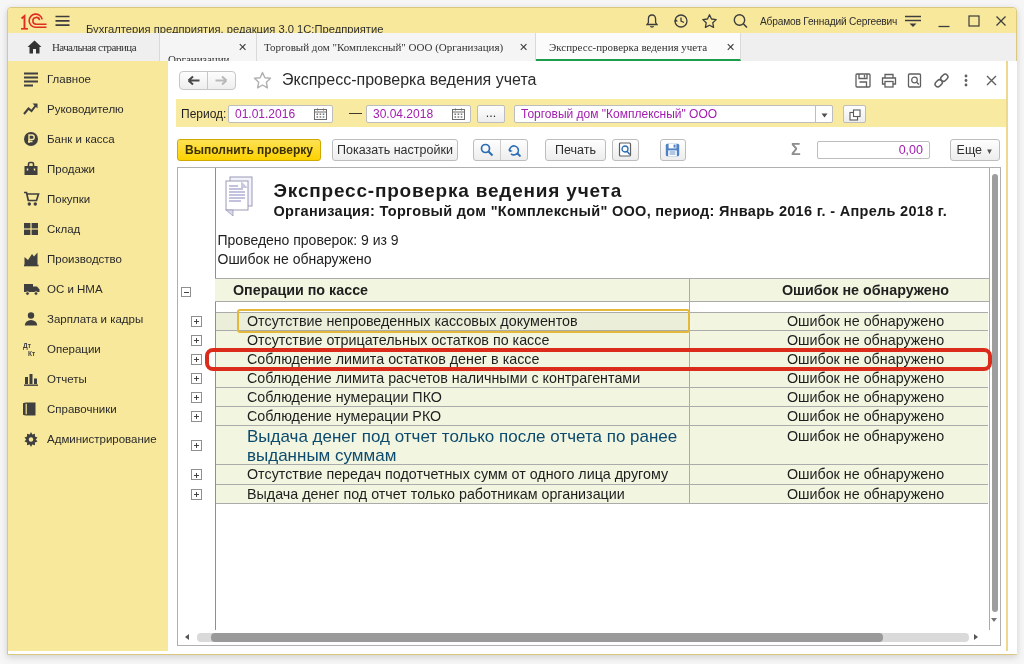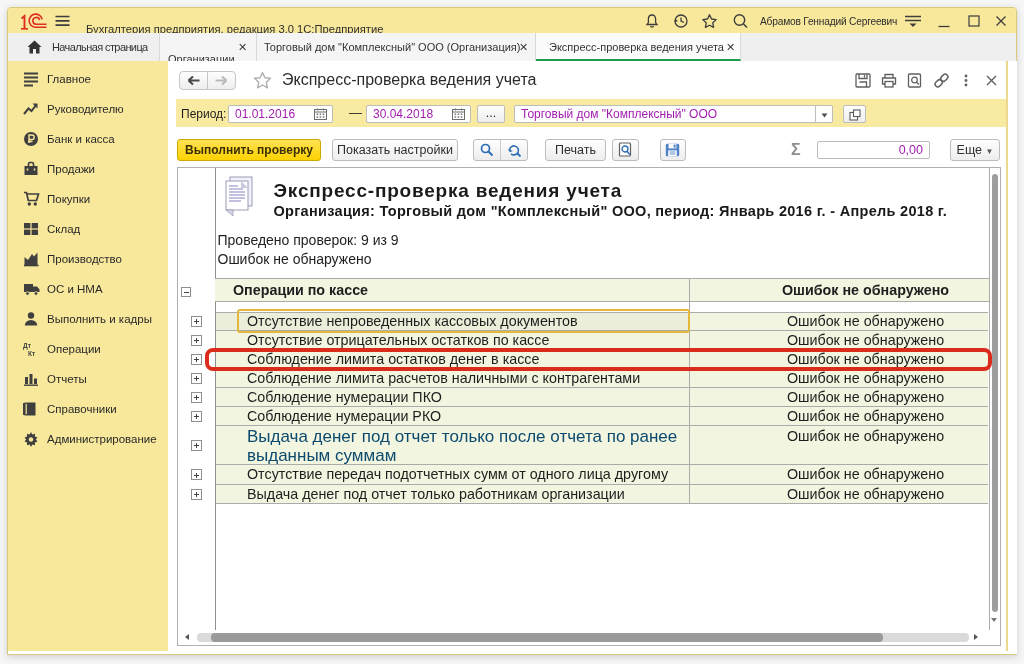--- a/index.html
+++ b/index.html
@@ -4,21 +4,21 @@
 <style>
 * { margin:0; padding:0; box-sizing:border-box; }
 html,body { width:1024px; height:664px; background:#f6f6f6; font-family:"Liberation Sans",sans-serif; overflow:hidden; }
 #win { position:absolute; left:7px; top:7px; width:1010px; height:648px; background:#fff; border:1px solid #d9c87d; border-radius:4px 4px 0 0; box-shadow:0 2px 7px rgba(0,0,0,0.16); }
 .abs { position:absolute; }
 
 #tbar { position:absolute; left:0; top:0; width:1008px; height:26px; background:#f8e89c; border-radius:3px 3px 0 0; }
 #tbar .ttl { position:absolute; left:78px; top:7px; font-size:11.2px; color:#2e2e2e;margin-top:8px; }
 #tbar .uname { position:absolute; left:752px; top:8px; font-size:10.2px; color:#2e2e2e; letter-spacing:-0.2px; }
 
-#tabs { position:absolute; left:0; top:25px; width:1008px; height:28px; background:#efefef; }
+#tabs { position:absolute; left:0; top:25px; width:1008px; height:28px; background:#efefef;font-family:Liberation Serif, serif; }
 .tab { position:absolute; top:0; height:28px; font-size:11px; color:#333; border-right:1px solid #d9d9d9; white-space:nowrap; }
 .tab span.x { color:#3a3a3a; font-size:11px; }
 
 #sbar { position:absolute; left:0; top:53px; width:160px; height:590px; background:#f8e89c; }
 .sitem { position:absolute; left:0; width:160px; height:30px; }
 .sitem svg { position:absolute; left:15px; top:7px; }
 .sitem .lbl { position:absolute; left:39px; top:8.5px; font-size:11.5px; color:#2a2a2a; }
 
 #content { position:absolute; left:160px; top:53px; width:849px; height:593px; background:#fff; }
 .nbtn { position:absolute; border:1px solid #c6c6c6; background:linear-gradient(#fdfdfd,#eeeeee); }
@@ -162,21 +162,21 @@
           <circle cx="4.5" cy="12.5" r="1.8" fill="#3f3f3f" stroke="#f8e89c" stroke-width="0.8"></circle>
           <circle cx="13" cy="12.5" r="1.8" fill="#3f3f3f" stroke="#f8e89c" stroke-width="0.8"></circle>
         </svg>
         <div class="lbl">ОС и НМА</div>
       </div>
     <div class="sitem" style="top:243px">
         <svg width="16" height="16" viewBox="0 0 16 16">
           <circle cx="8" cy="4.5" r="3.2" fill="#3f3f3f"></circle>
           <path d="M1.8 14.5 a6.2 5.5 0 0 1 12.4 0 Z" fill="#3f3f3f"></path>
         </svg>
-        <div class="lbl">Выполнить и кадры</div>
+        <div class="lbl">Зарплата и кадры</div>
       </div>
     <div class="sitem" style="top:273px">
         <svg width="18" height="16" viewBox="0 0 18 16">
           <text x="0" y="7" font-size="6.5" font-weight="bold" fill="#3f3f3f" font-family="Liberation Sans">Дт</text>
           <text x="5" y="14.5" font-size="6.5" font-weight="bold" fill="#3f3f3f" font-family="Liberation Sans">Кт</text>
         </svg>
         <div class="lbl">Операции</div>
       </div>
     <div class="sitem" style="top:303px">
         <svg width="16" height="16" viewBox="0 0 16 16">

